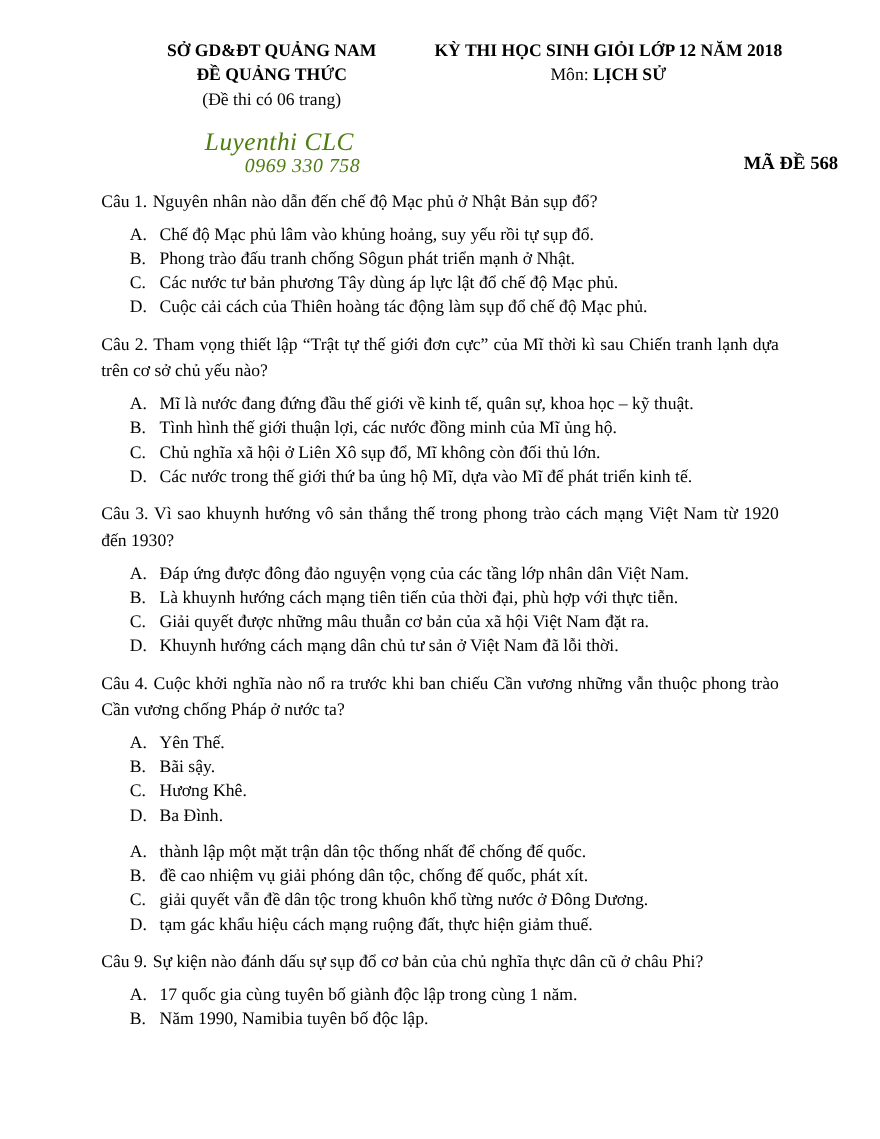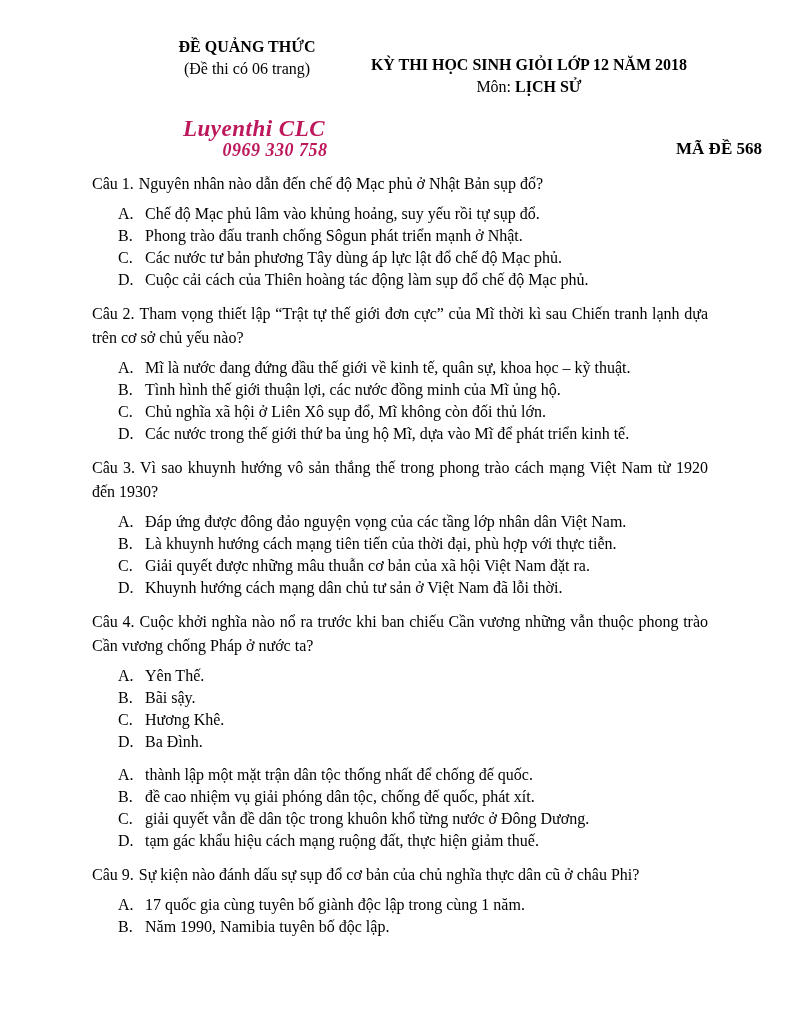--- a/index.html
+++ b/index.html
@@ -15,32 +15,31 @@
     overflow: hidden;
   }
   .hdr-left {
     position: absolute;
     top: 36px; left: 98px; width: 298px;
     text-align: center;
     line-height: 22px;
   }
   .hdr-right {
     position: absolute;
-    top: 36px; left: 364px; width: 330px;
+    top: 36px; left: 388px; width: 330px;
     text-align: center;
     line-height: 22px;
-    margin-top: 18px;
   }
   .bold { font-weight: bold; }
   .logo {
     position: absolute;
     top: 117px; left: 148px; width: 212px;
     text-align: center;
-    color: #be185d;
-    font-weight: bold;
+    color: #4d7c0f;
+    font-weight: normal;
     font-style: italic;
     line-height: 1.05;
   }
   .logo-name { font-size: 23px; letter-spacing: 0.5px; }
   .logo-phone { font-size: 18px; padding-left: 42px; letter-spacing: 0.5px; }
   .exam-code {
     position: absolute;
     top: 139px; right: 38px;
     font-weight: bold;
     font-size: 17px;
@@ -56,20 +55,21 @@
   .option { display: flex; line-height: 22px; }
   .option-key { width: 27px; flex: none; }
   .option-text { flex: 1; }
 </style>
 </head>
 <body>
 
 <div class="page">
 
   <div class="hdr-left">
+    <div class="bold">SỞ GD&amp;ĐT QUẢNG NAM</div>
     <div class="bold">ĐỀ QUẢNG THỨC</div>
     <div>(Đề thi có 06 trang)</div>
   </div>
 
   <div class="hdr-right">
     <div class="bold">KỲ THI HỌC SINH GIỎI LỚP 12 NĂM 2018</div>
     <div><span>Môn: </span><span class="bold">LỊCH SỬ</span></div>
   </div>
 
   <div class="logo">

